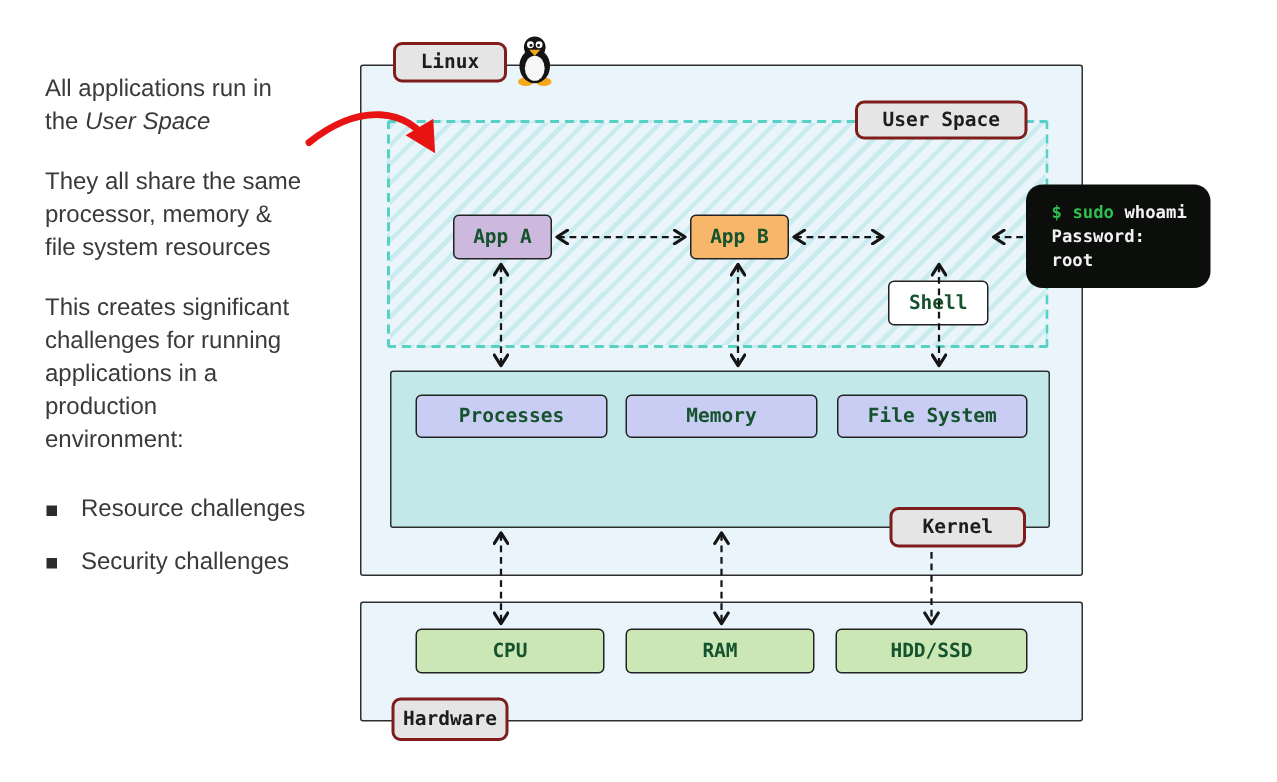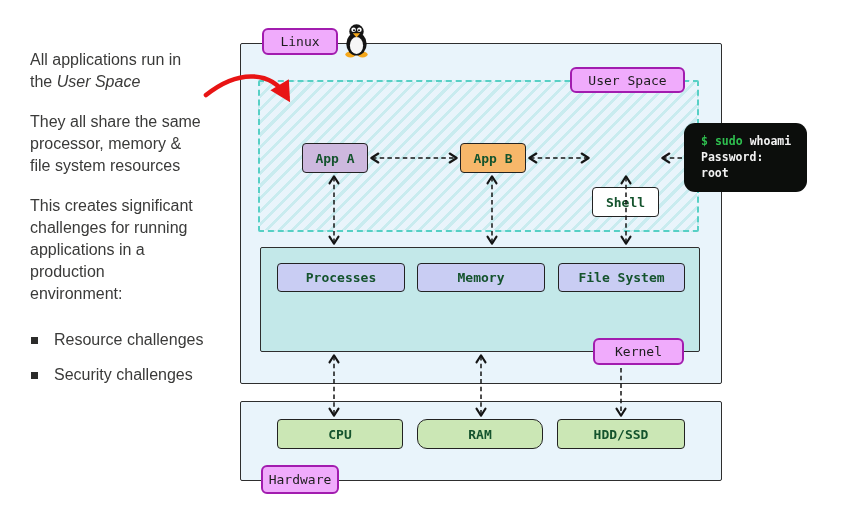--- a/index.html
+++ b/index.html
@@ -21,23 +21,23 @@
   .user-space-area{
     position:absolute;left:258px;top:80px;width:441px;height:152px;
     border:2px dashed #57d0c5;border-radius:2px;box-sizing:border-box;
     background:repeating-linear-gradient(135deg,
       rgba(87,208,197,0.22) 0px, rgba(87,208,197,0.22) 3px,
       rgba(87,208,197,0.0) 3px, rgba(87,208,197,0.0) 9px);
   }
   .kernel-area{position:absolute;left:260px;top:247px;width:440px;height:105px;
     background:#c3e8e9;border:1.6px solid #2e2e2e;border-radius:2px;box-sizing:border-box;}
   
-  .chip{position:absolute;background:#f0abfc;border:2px solid #a21caf;border-radius:6px;
+  .chip{position:absolute;background:#e5e5e5;border:2px solid #7f1d1d;border-radius:6px;
     display:flex;align-items:center;justify-content:center;
-    font-family:"DejaVu Sans Mono", monospace;font-size:13px;font-weight:400;color:#1d1d1d;
+    font-family:"DejaVu Sans Mono", monospace;font-size:13px;font-weight:700;color:#1d1d1d;
     box-sizing:border-box;}
   .node{position:absolute;border:1.7px solid #222222;border-radius:4px;
     display:flex;align-items:center;justify-content:center;
     font-family:"DejaVu Sans Mono", monospace;font-size:13px;font-weight:600;color:#14532d;
     box-sizing:border-box;}
   .node-appa{background:#cdb8de;}
   .node-appb{background:#f7b76a;}
   .node-shell{background:#ffffff;}
   .node-kernelcomp{background:#c9cdf3;}
   .node-hw{background:#cbe7b5;}
@@ -94,21 +94,21 @@
   <div class="node node-kernelcomp" style="left:417px;top:263px;width:128px;height:29px;">
     <span>Memory</span>
   </div>
   <div class="node node-kernelcomp" style="left:558px;top:263px;width:127px;height:29px;">
     <span>File System</span>
   </div>
 
   <div class="node node-hw" style="left:277px;top:419px;width:126px;height:30px;justify-content:center;">
     <span>CPU</span>
   </div>
-  <div class="node node-hw" style="left:417px;top:419px;width:126px;height:30px;border-radius:10px;">
+  <div class="node node-hw" style="left:417px;top:419px;width:126px;height:30px;">
     <span>RAM</span>
   </div>
   <div class="node node-hw" style="left:557px;top:419px;width:128px;height:30px;">
     <span>HDD/SSD</span>
   </div>
 
   <div class="node node-appa" style="left:302px;top:143px;width:66px;height:30px;">
     <span>App A</span>
   </div>
   <div class="node node-appb" style="left:460px;top:143px;width:66px;height:30px;">

